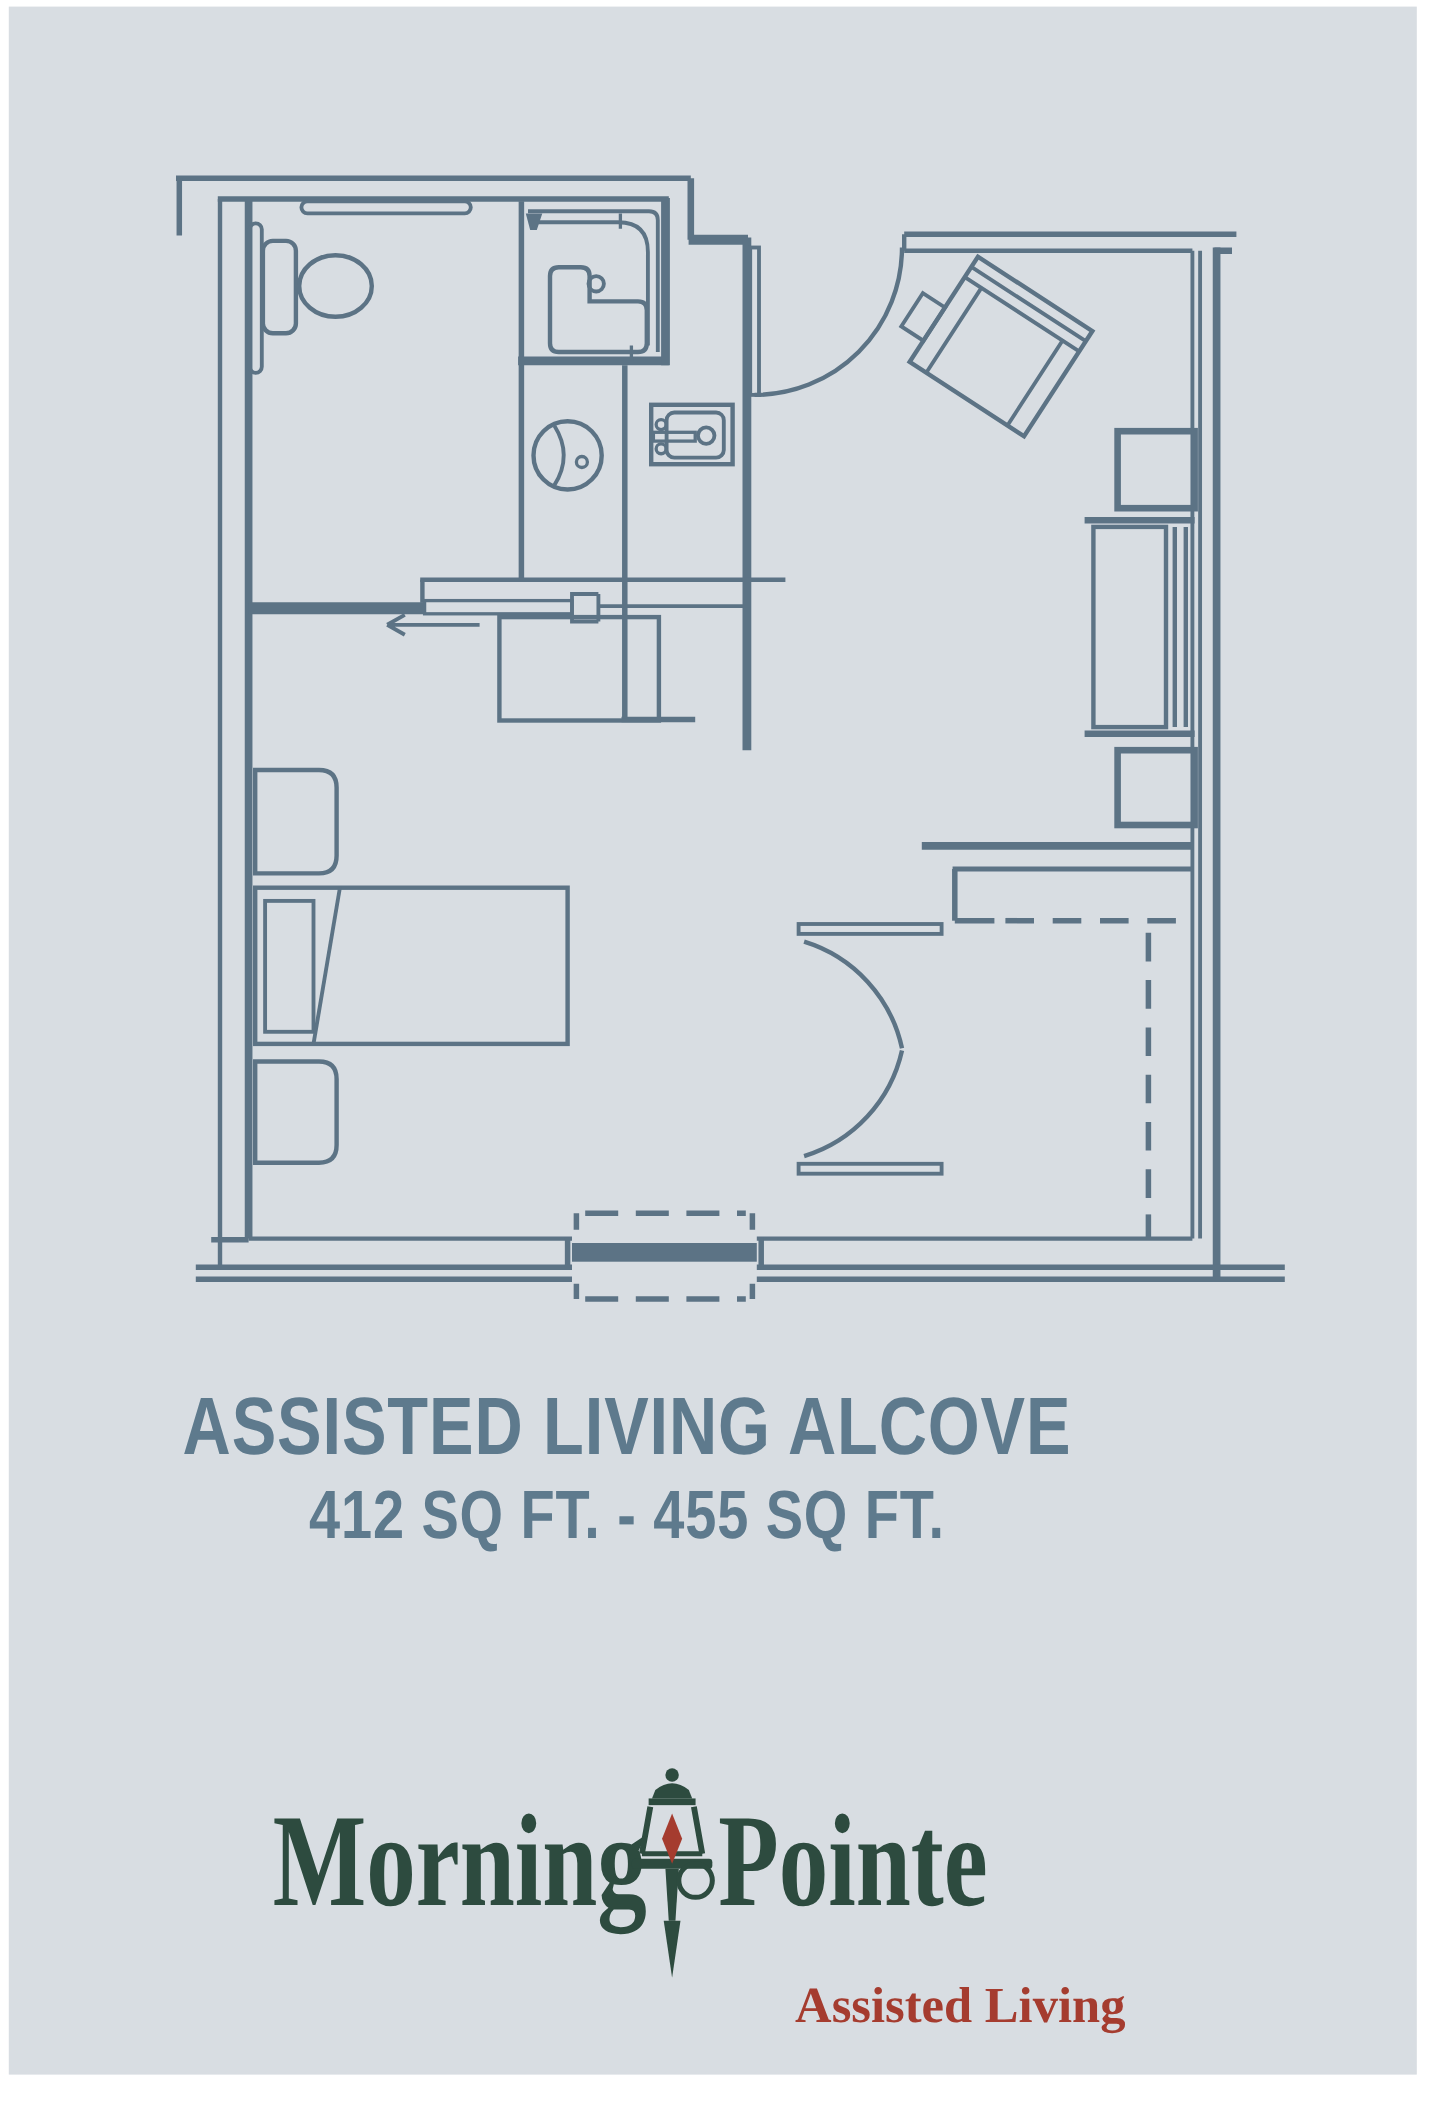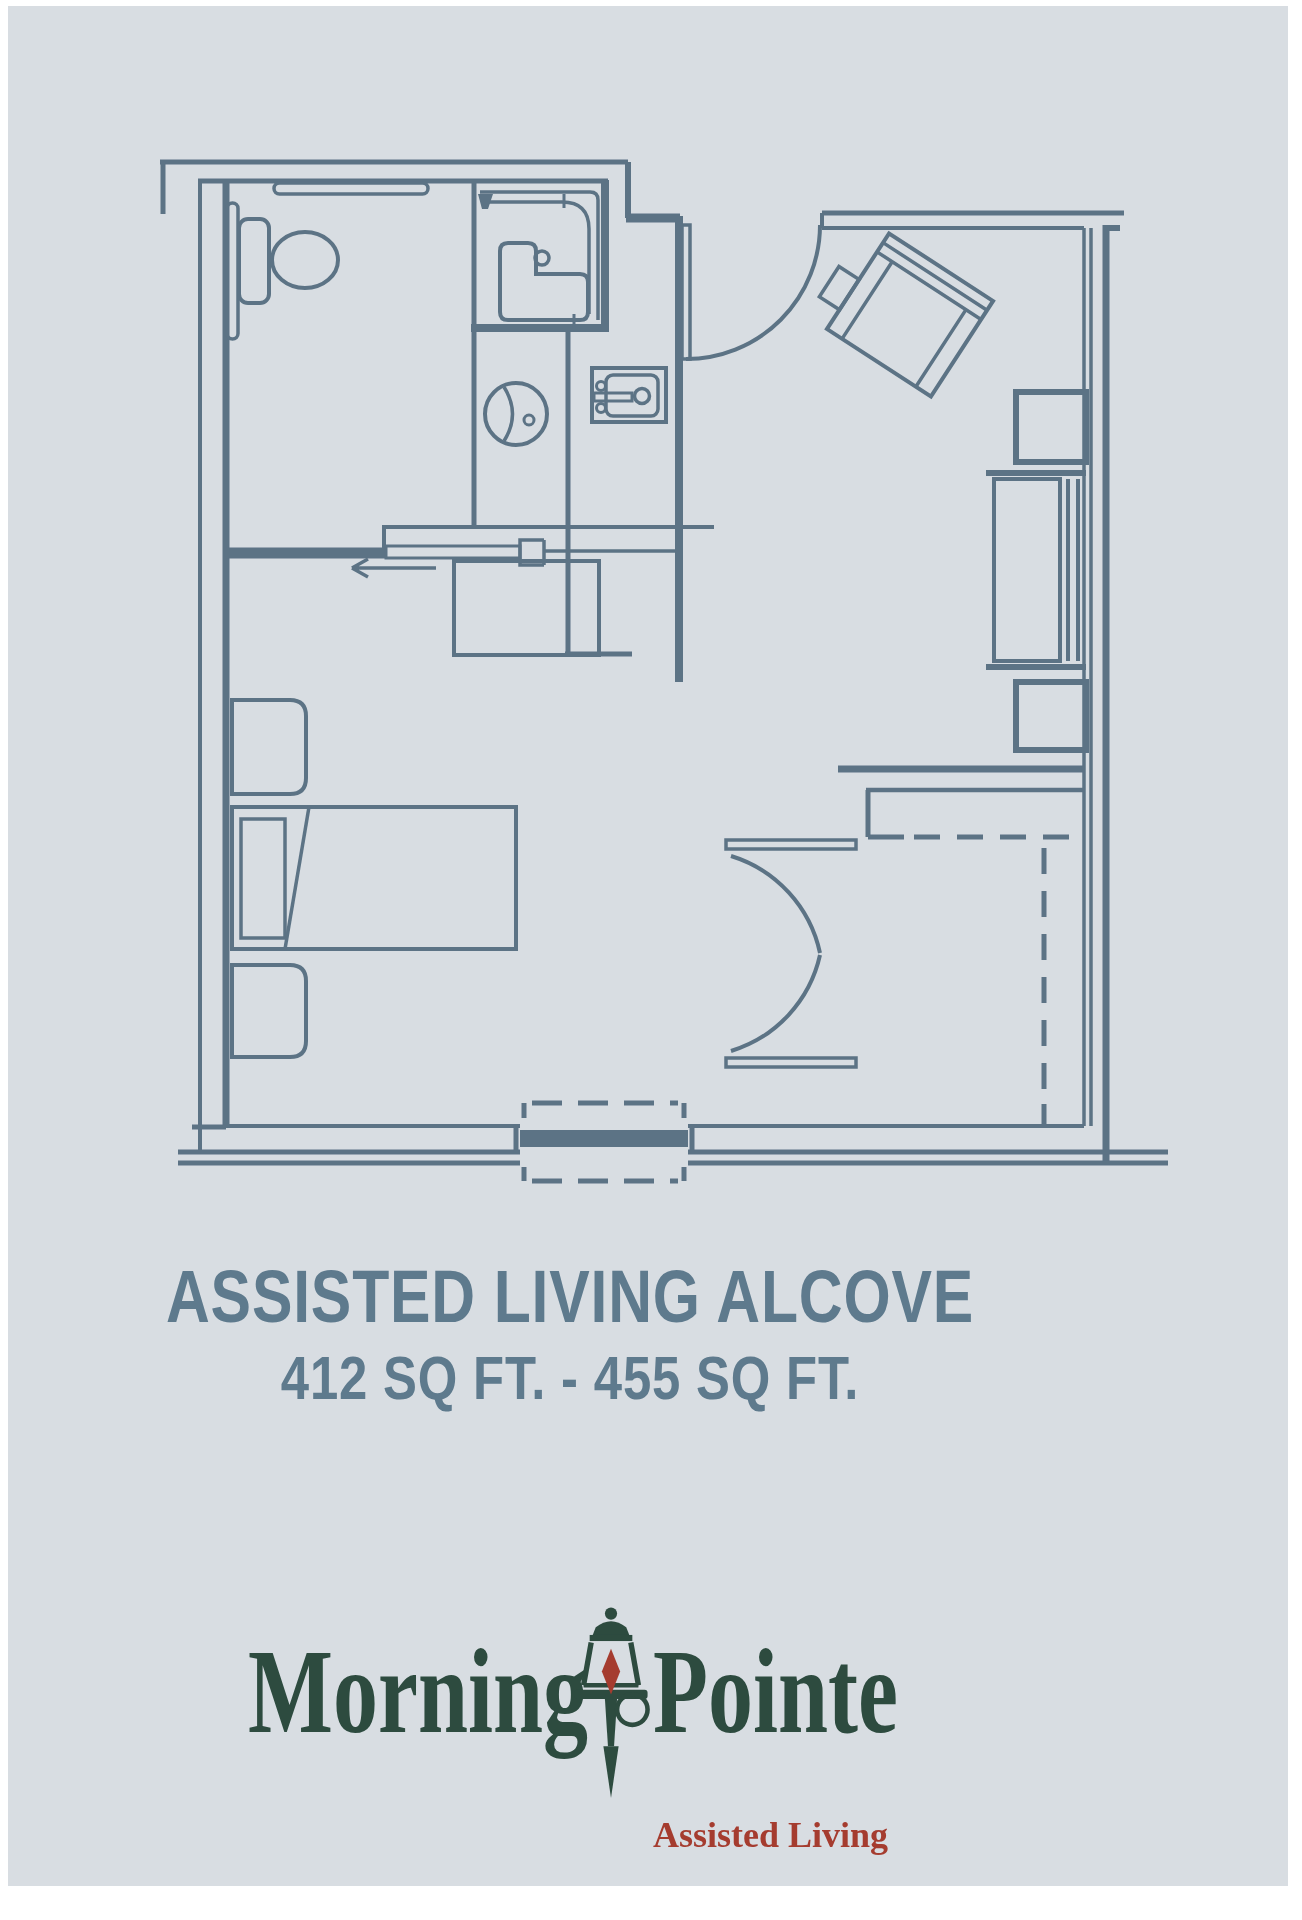--- a/index.html
+++ b/index.html
@@ -14,21 +14,21 @@
   .headline{position:absolute;left:0;width:1124px;text-align:center;color:var(--title-text,#5e7a8d);font-weight:700;white-space:nowrap;}
   #plan-title{top:1248px;font-size:74px;letter-spacing:1px;transform:scaleX(.82);}
   #plan-sqft{top:1336px;font-size:62px;font-weight:600;letter-spacing:1px;transform:scaleX(.82);}
   
   #logo{position:absolute;left:205px;top:1600px;width:900px;height:310px;color:var(--logo-green,#2d4b3f);font-family:"Liberation Serif",serif;}
   #logo-location{position:absolute;left:35px;top:12px;width:315px;text-align:center;font-size:29px;font-weight:700;letter-spacing:3px;white-space:nowrap;}
   .brand-word{position:absolute;top:26px;font-size:120px;font-weight:600;transform:scaleX(.75);transform-origin:left top;white-space:nowrap;line-height:1;}
   #brand-left{left:35px;}
   #brand-right{left:440px;}
   #lamp{position:absolute;left:352px;top:0px;}
-  #logo-tagline{position:absolute;left:440px;top:208px;width:440px;text-align:left;font-size:36px;font-weight:700;color:var(--logo-red,#a53c2f);white-space:nowrap;}
+  #logo-tagline{position:absolute;left:440px;top:190px;width:440px;text-align:center;font-size:46px;font-weight:700;color:var(--logo-red,#a53c2f);white-space:nowrap;}
 </style>
 </head>
 <body>
 
 <div id="page">
   <div id="card">
 
     <svg id="plan-svg" width="1302" height="1230" viewBox="0 0 1302 1230">
 
       <g>

